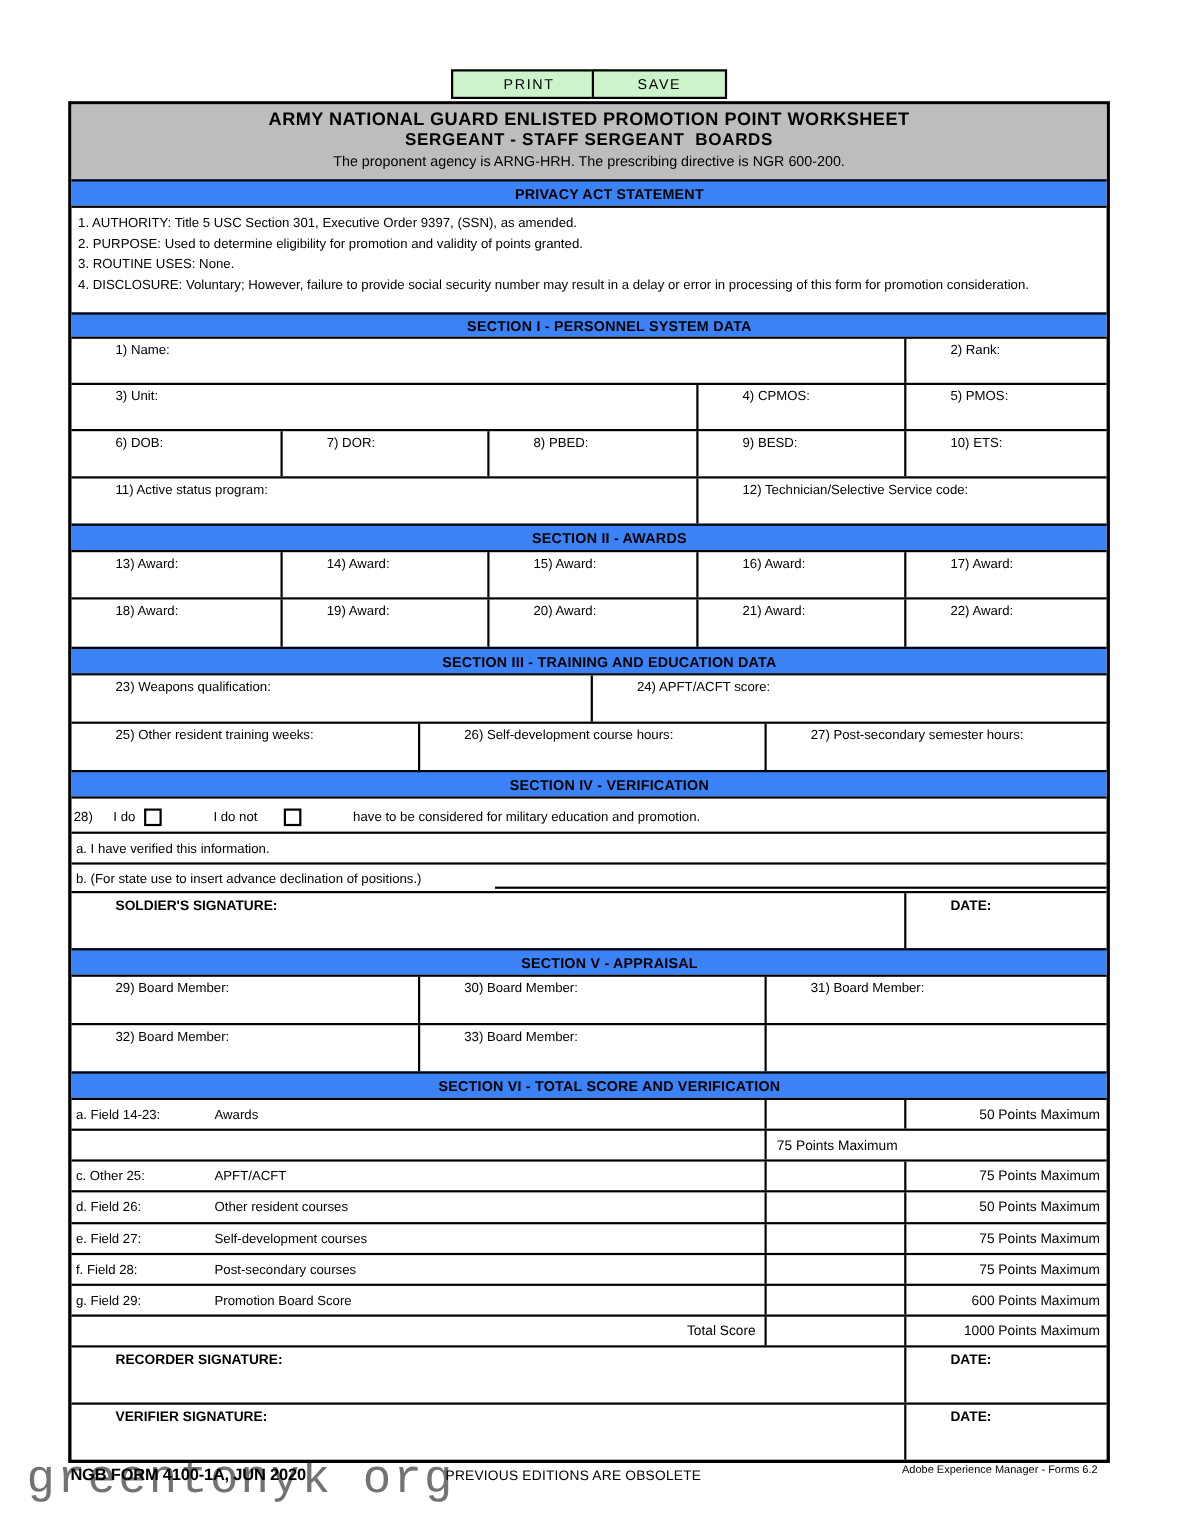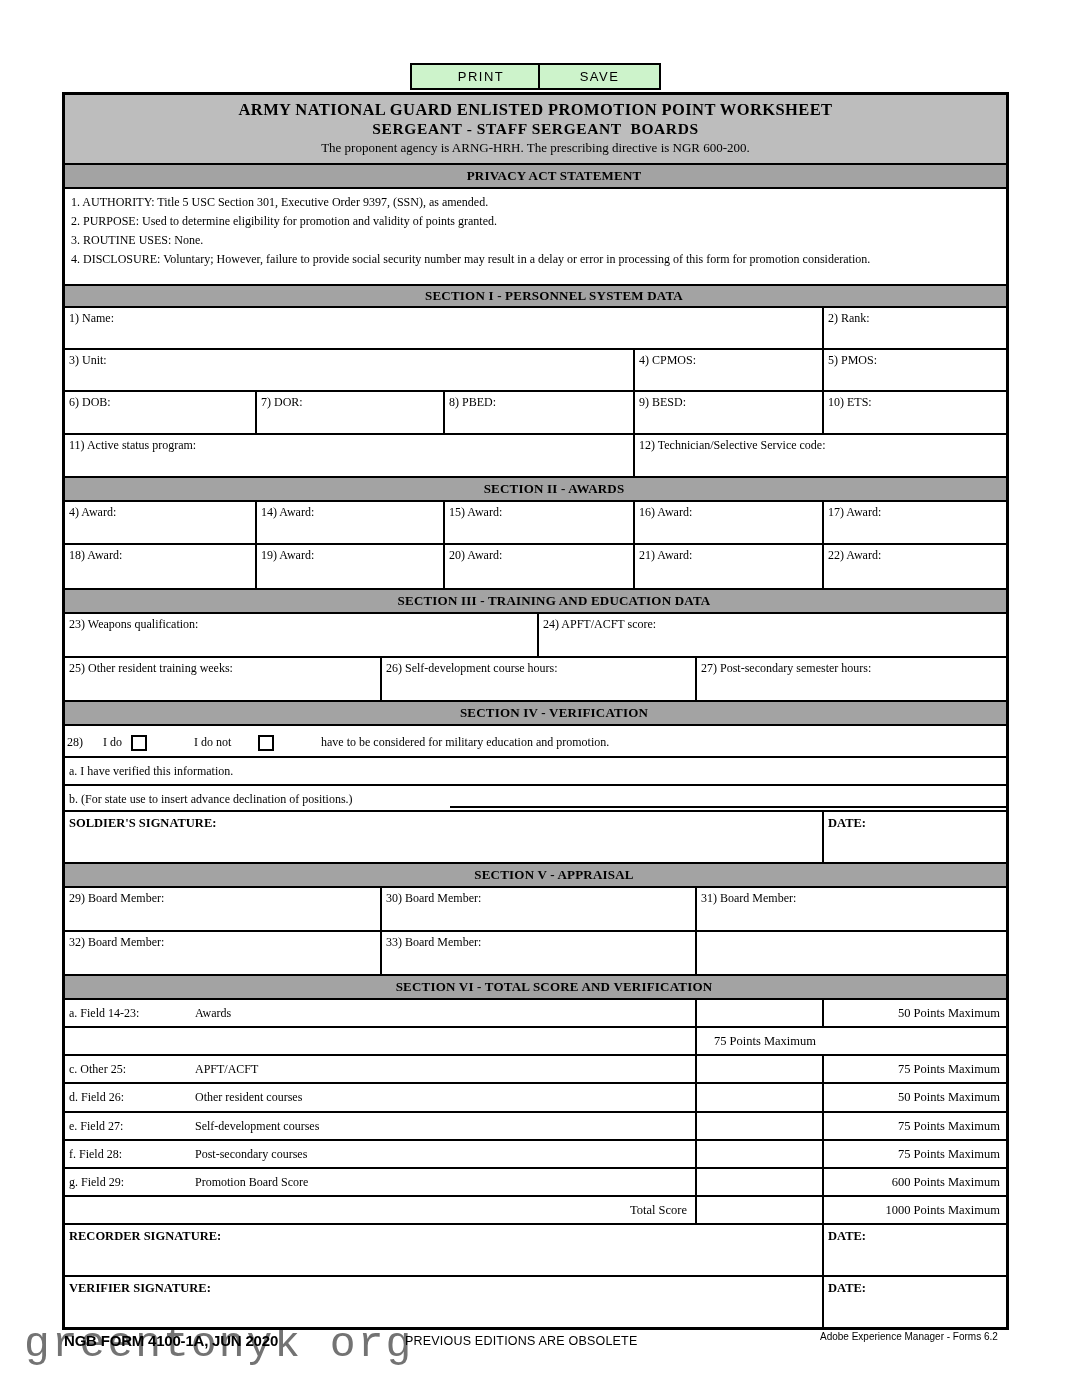--- a/index.html
+++ b/index.html
@@ -21,34 +21,34 @@
     display:flex;align-items:center;justify-content:center;cursor:pointer;
   }
   .btn-print{left:410px;width:142px;}
   .btn-save{left:538px;width:123px;}
   
   .form{
     position:absolute;left:62px;top:92px;width:947px;height:1238px;z-index:1;
     background:#fff;border:3px solid #000;box-sizing:border-box;
     display:flex;flex-direction:column;
   }
-  .band{box-sizing:border-box;flex:none;position:relative;font-family:Liberation Serif, serif;}
+  .band{box-sizing:border-box;flex:none;position:relative;}
   .band + .band{border-top:2px solid #000;}
   .titleblock{height:68px;background:#bdbdbd;text-align:center;}
   .t1{font-size:16.5px;font-weight:bold;letter-spacing:.4px;padding-top:5px;white-space:pre-wrap;}
   .t2{font-size:15.5px;font-weight:bold;letter-spacing:.6px;white-space:pre-wrap;}
   .t3{font-size:13px;padding-top:2px;}
   .sechead{
-    height:24px;background:#a3a3a3;text-align:right;font-weight:bold;font-size:13px;
+    height:24px;background:#3b82f6;text-align:right;font-weight:bold;font-size:13px;
     display:flex;align-items:center;justify-content:center;letter-spacing:.2px;padding-left:37px;
   }
   .sechead.h22{height:22px;}
   .privacy-body{height:97px;font-size:12px;line-height:19px;padding:4px 10px 0 6px;box-sizing:border-box;}
   .row{display:grid;}
-  .cell{box-sizing:border-box;overflow:hidden;}
+  .cell{box-sizing:border-box;overflow:hidden;padding-left:36px;}
   .cell + .cell{border-left:2px solid #000;}
   .lbl{font-size:12px;display:inline-block;padding:3px 0 0 4px;}
   .blbl{font-size:12.5px;font-weight:bold;display:inline-block;padding:4px 0 0 4px;}
   
   .r-name{grid-template-columns:757px 184px;height:42px;}
   .r-unit{grid-template-columns:568px 189px 184px;height:42px;}
   .r-five{grid-template-columns:190px 188px 190px 189px 184px;}
   .r-dob{height:43px;}
   .r-asp{grid-template-columns:568px 373px;height:43px;}
   .r-aw1{height:43px;}
@@ -121,21 +121,21 @@
     <div class="cell"><span class="lbl">9) BESD:</span></div>
     <div class="cell"><span class="lbl">10) ETS:</span></div>
   </div>
   <div class="band row r-asp">
     <div class="cell"><span class="lbl">11) Active status program:</span></div>
     <div class="cell"><span class="lbl">12) Technician/Selective Service code:</span></div>
   </div>
 
   <div class="band sechead">SECTION II - AWARDS</div>
   <div class="band row r-five r-aw1">
-    <div class="cell"><span class="lbl">4) Award:</span></div>
+    <div class="cell"><span class="lbl">13) Award:</span></div>
     <div class="cell"><span class="lbl">14) Award:</span></div>
     <div class="cell"><span class="lbl">15) Award:</span></div>
     <div class="cell"><span class="lbl">16) Award:</span></div>
     <div class="cell"><span class="lbl">17) Award:</span></div>
   </div>
   <div class="band row r-five r-aw2">
     <div class="cell"><span class="lbl">18) Award:</span></div>
     <div class="cell"><span class="lbl">19) Award:</span></div>
     <div class="cell"><span class="lbl">20) Award:</span></div>
     <div class="cell"><span class="lbl">21) Award:</span></div>

